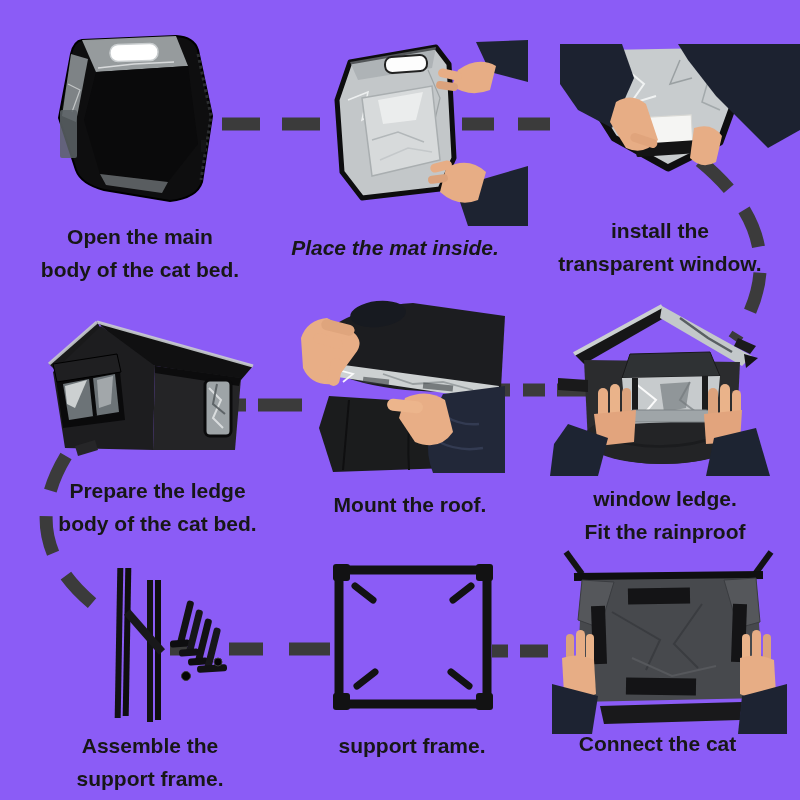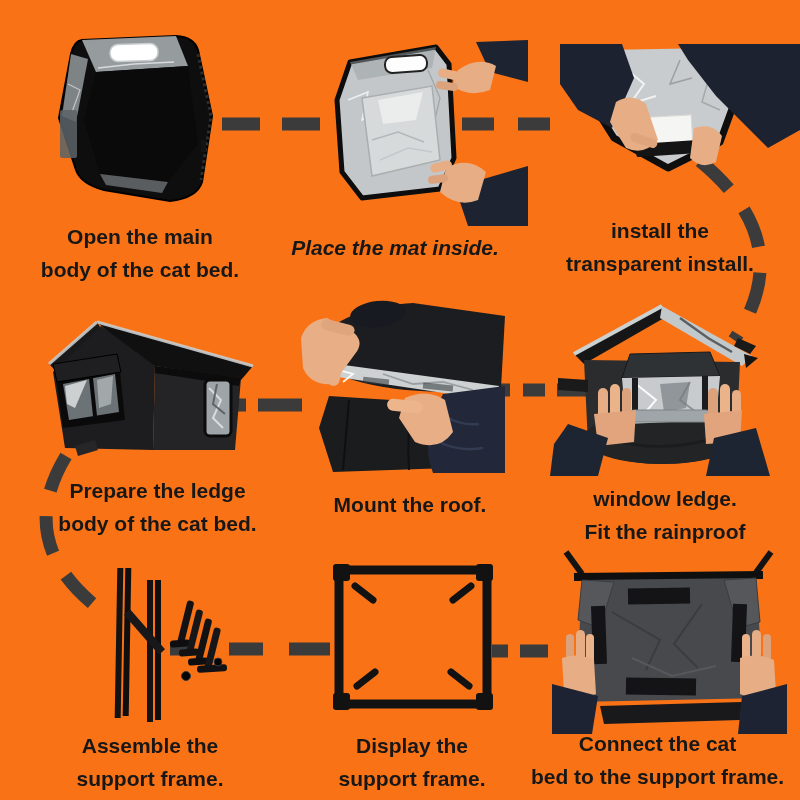--- a/index.html
+++ b/index.html
@@ -1,16 +1,16 @@
 <!DOCTYPE html>
 <html><head>
 <meta charset="utf-8">
 <style>
   html,body{margin:0;padding:0;background:#ffffff;}
-  .canvas{position:relative;width:800px;height:800px;background:#f97316;overflow:hidden;
+  .canvas{position:relative;width:800px;height:800px;background:#8b5cf6;overflow:hidden;
           font-family:"Liberation Sans",sans-serif;}
   .connectors{position:absolute;left:0;top:0;width:800px;height:800px;}
   .step{position:absolute;margin:0;padding:0;}
   .step svg{display:block;}
   .caption{position:absolute;text-align:center;color:#171717;font-weight:700;
            font-size:21px;line-height:33px;letter-spacing:0px;}
   .cap-line{white-space:nowrap;}
 </style>
 </head>
 <body>
@@ -260,39 +260,37 @@
 
   <div class="caption" style="left:30px;top:220px;width:220px;">
     <div class="cap-line">Open the main</div>
     <div class="cap-line">body of the cat bed.</div>
   </div>
   <div class="caption" style="left:270px;top:231px;width:250px;font-style:italic;">
     <div class="cap-line">Place the mat inside.</div>
   </div>
   <div class="caption" style="left:540px;top:214px;width:240px;">
     <div class="cap-line">install the</div>
-    <div class="cap-line">transparent install.</div>
+    <div class="cap-line">transparent window.</div>
   </div>
   <div class="caption" style="left:40px;top:474px;width:235px;">
     <div class="cap-line">Prepare the ledge</div>
     <div class="cap-line">body of the cat bed.</div>
   </div>
   <div class="caption" style="left:300px;top:488px;width:220px;text-align:center;">
     <div class="cap-line">Mount the roof.</div>
   </div>
   <div class="caption" style="left:550px;top:482px;width:230px;">
     <div class="cap-line">window ledge.</div>
     <div class="cap-line">Fit the rainproof</div>
   </div>
   <div class="caption" style="left:40px;top:729px;width:220px;">
     <div class="cap-line">Assemble the</div>
     <div class="cap-line">support frame.</div>
   </div>
   <div class="caption" style="left:302px;top:729px;width:220px;">
-    <div class="cap-line">Display the</div>
     <div class="cap-line">support frame.</div>
   </div>
   <div class="caption" style="left:515px;top:727px;width:285px;">
     <div class="cap-line">Connect the cat</div>
-    <div class="cap-line">bed to the support frame.</div>
   </div>
 
 </div>
 
 </body></html>

